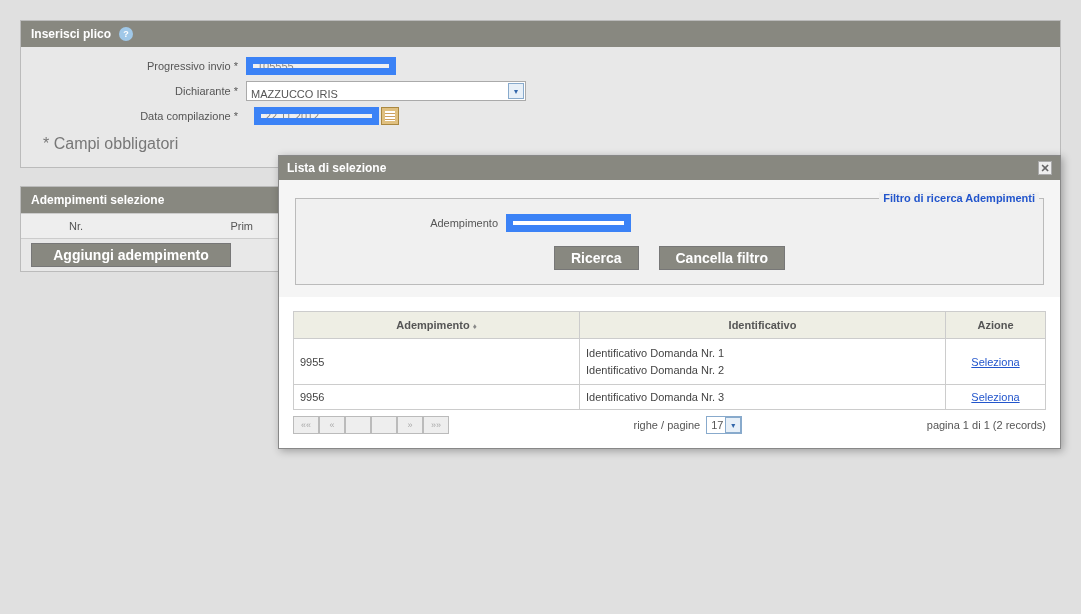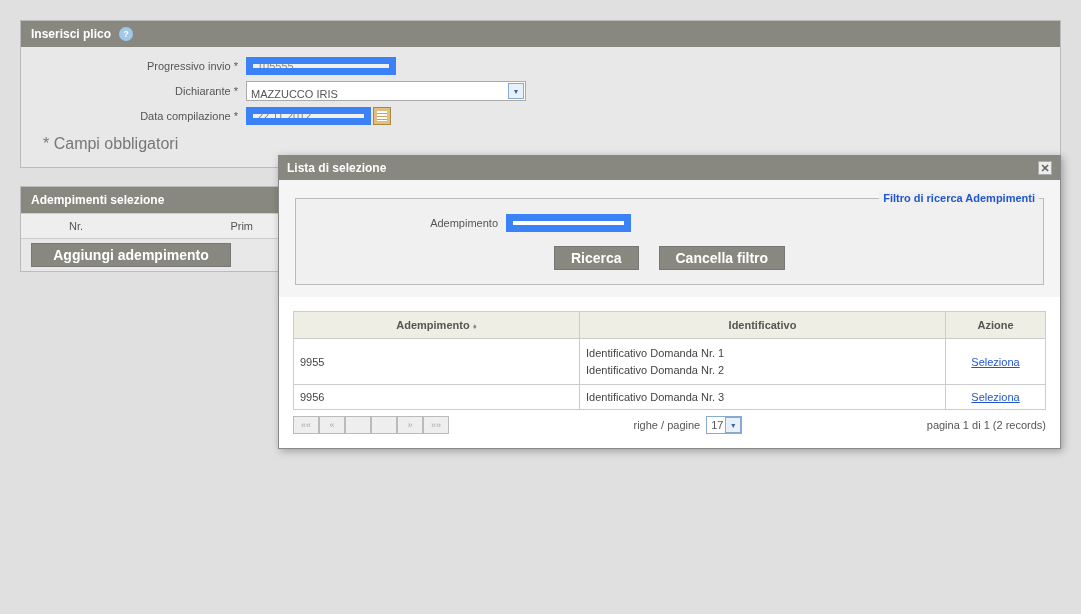--- a/index.html
+++ b/index.html
@@ -297,21 +297,21 @@
     </div>
     <div class="form-row">
       <div class="form-label">Dichiarante *</div>
       <div class="select-input" style="width:280px">
         <span>MAZZUCCO IRIS</span>
         <span class="select-arrow">▾</span>
       </div>
     </div>
     <div class="form-row">
       <div class="form-label">Data compilazione *</div>
-      <input class="text-input readonly" style="width: 125px;" readonly="" value="22.11.2012">
+      <input class="text-input readonly" style="width: 125px; margin-left: 8px;" readonly="" value="22.11.2012">
       <span class="date-icon"></span>
     </div>
     <div class="small-note">* Campi obbligatori</div>
   </div>
 </div>
 
 <div class="panel">
   <div class="panel-header">
     <span>Adempimenti selezione</span>
   </div>

